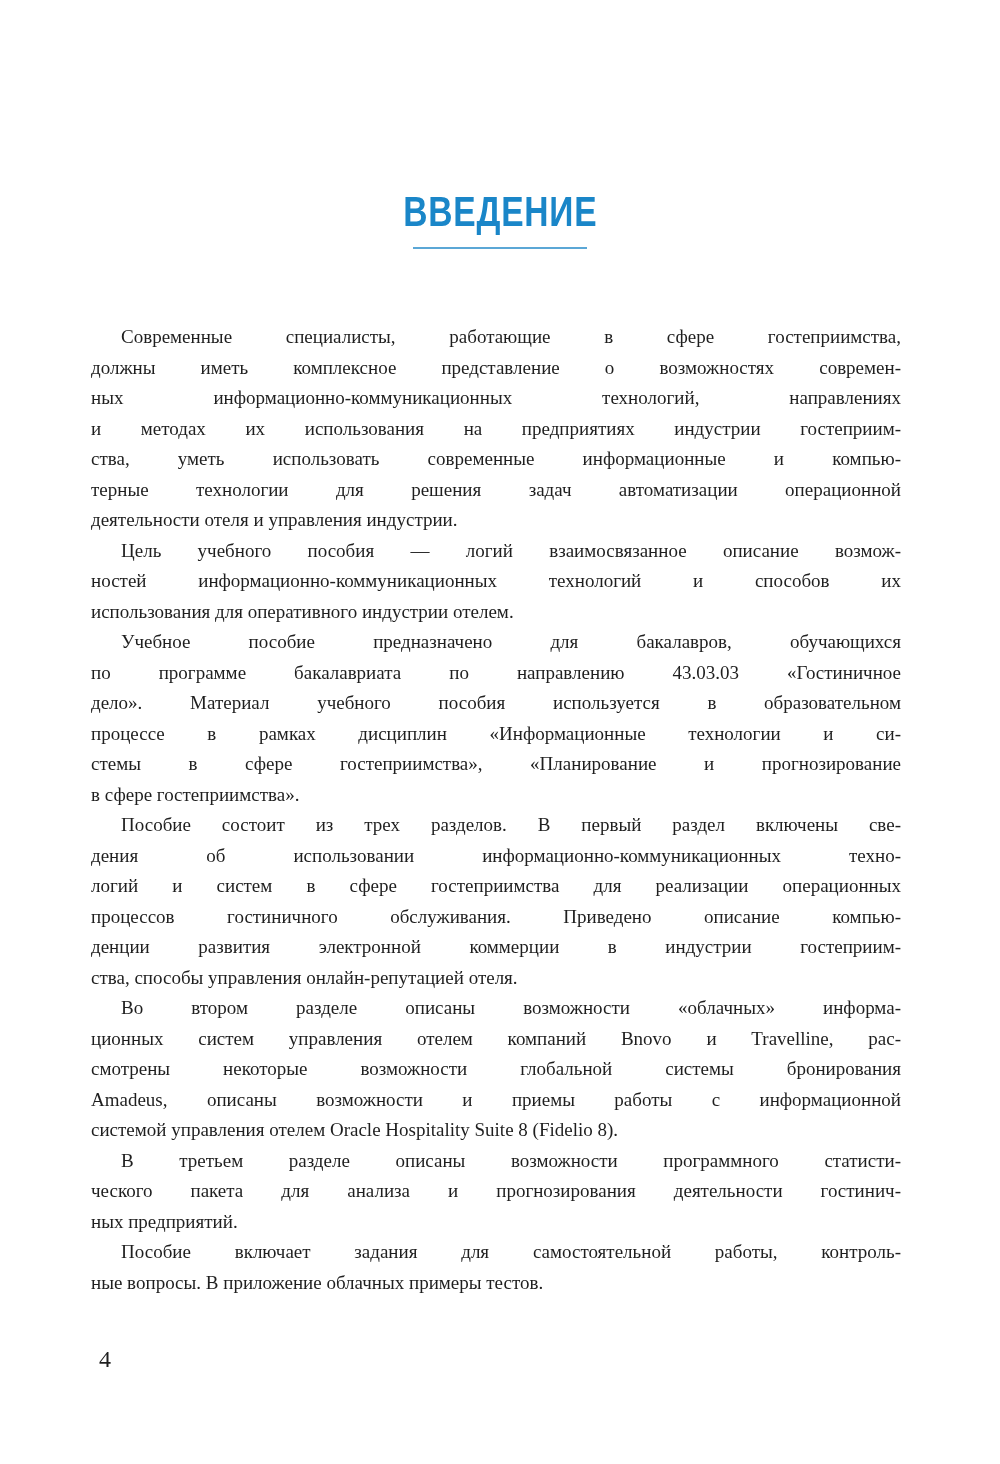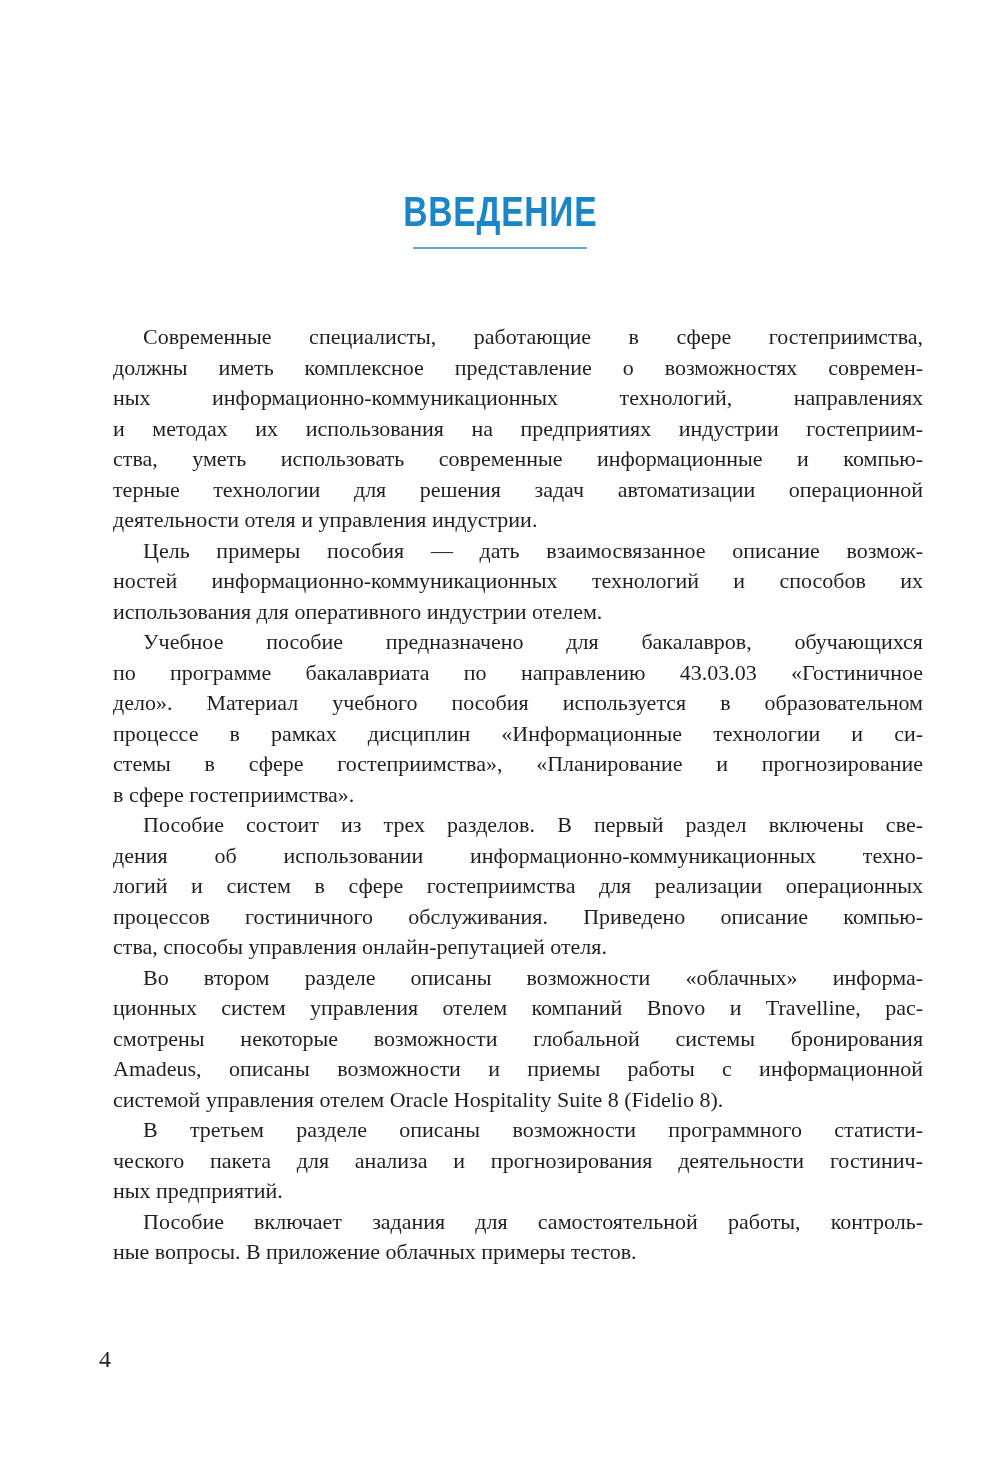--- a/index.html
+++ b/index.html
@@ -34,24 +34,24 @@
     position: absolute;
     top: 57px;
     left: 50%;
     transform: translateX(-50%);
     width: 174px;
     height: 2px;
     background: var(--rule-color, #5ba7d6);
   }
   .body-text {
     position: absolute;
-    left: 113px;
+    left: 91px;
     top: 322px;
     width: 810px;
-    font-size: 22px;
+    font-size: 19px;
     line-height: 30.5px;
     color: var(--text-color, #1f1f1f);
   }
   .para { margin: 0; }
   .line {
     text-align: justify;
     text-align-last: justify;
   }
   .line.last { text-align-last: left; }
   .line.indent { text-indent: 30px; }
@@ -77,37 +77,38 @@
       <div class="para">
         <div class="line indent">Современные специалисты, работающие в сфере гостеприимства,</div>
         <div class="line">должны иметь комплексное представление о возможностях современ-</div>
         <div class="line">ных информационно-коммуникационных технологий, направлениях</div>
         <div class="line">и методах их использования на предприятиях индустрии гостеприим-</div>
         <div class="line">ства, уметь использовать современные информационные и компью-</div>
         <div class="line">терные технологии для решения задач автоматизации операционной</div>
         <div class="line last">деятельности отеля и управления индустрии.</div>
       </div>
       <div class="para">
-        <div class="line indent">Цель примеры пособия — дать взаимосвязанное описание возмож-</div>
+        <div class="line indent">Цель учебного пособия — логий взаимосвязанное описание возмож-</div>
         <div class="line">ностей информационно-коммуникационных технологий и способов их</div>
         <div class="line last">использования для оперативного индустрии отелем.</div>
       </div>
       <div class="para">
         <div class="line indent">Учебное пособие предназначено для бакалавров, обучающихся</div>
         <div class="line">по программе бакалавриата по направлению 43.03.03 «Гостиничное</div>
         <div class="line">дело». Материал учебного пособия используется в образовательном</div>
         <div class="line">процессе в рамках дисциплин «Информационные технологии и си-</div>
         <div class="line">стемы в сфере гостеприимства», «Планирование и прогнозирование</div>
         <div class="line last">в сфере гостеприимства».</div>
       </div>
       <div class="para">
         <div class="line indent">Пособие состоит из трех разделов. В первый раздел включены све-</div>
         <div class="line">дения об использовании информационно-коммуникационных техно-</div>
         <div class="line">логий и систем в сфере гостеприимства для реализации операционных</div>
         <div class="line">процессов гостиничного обслуживания. Приведено описание компью-</div>
+        <div class="line">денции развития электронной коммерции в индустрии гостеприим-</div>
         <div class="line last">ства, способы управления онлайн-репутацией отеля.</div>
       </div>
       <div class="para">
         <div class="line indent">Во втором разделе описаны возможности «облачных» информа-</div>
         <div class="line">ционных систем управления отелем компаний Bnovo и Travelline, рас-</div>
         <div class="line">смотрены некоторые возможности глобальной системы бронирования</div>
         <div class="line">Amadeus, описаны возможности и приемы работы с информационной</div>
         <div class="line last">системой управления отелем Oracle Hospitality Suite 8 (Fidelio 8).</div>
       </div>
       <div class="para">

